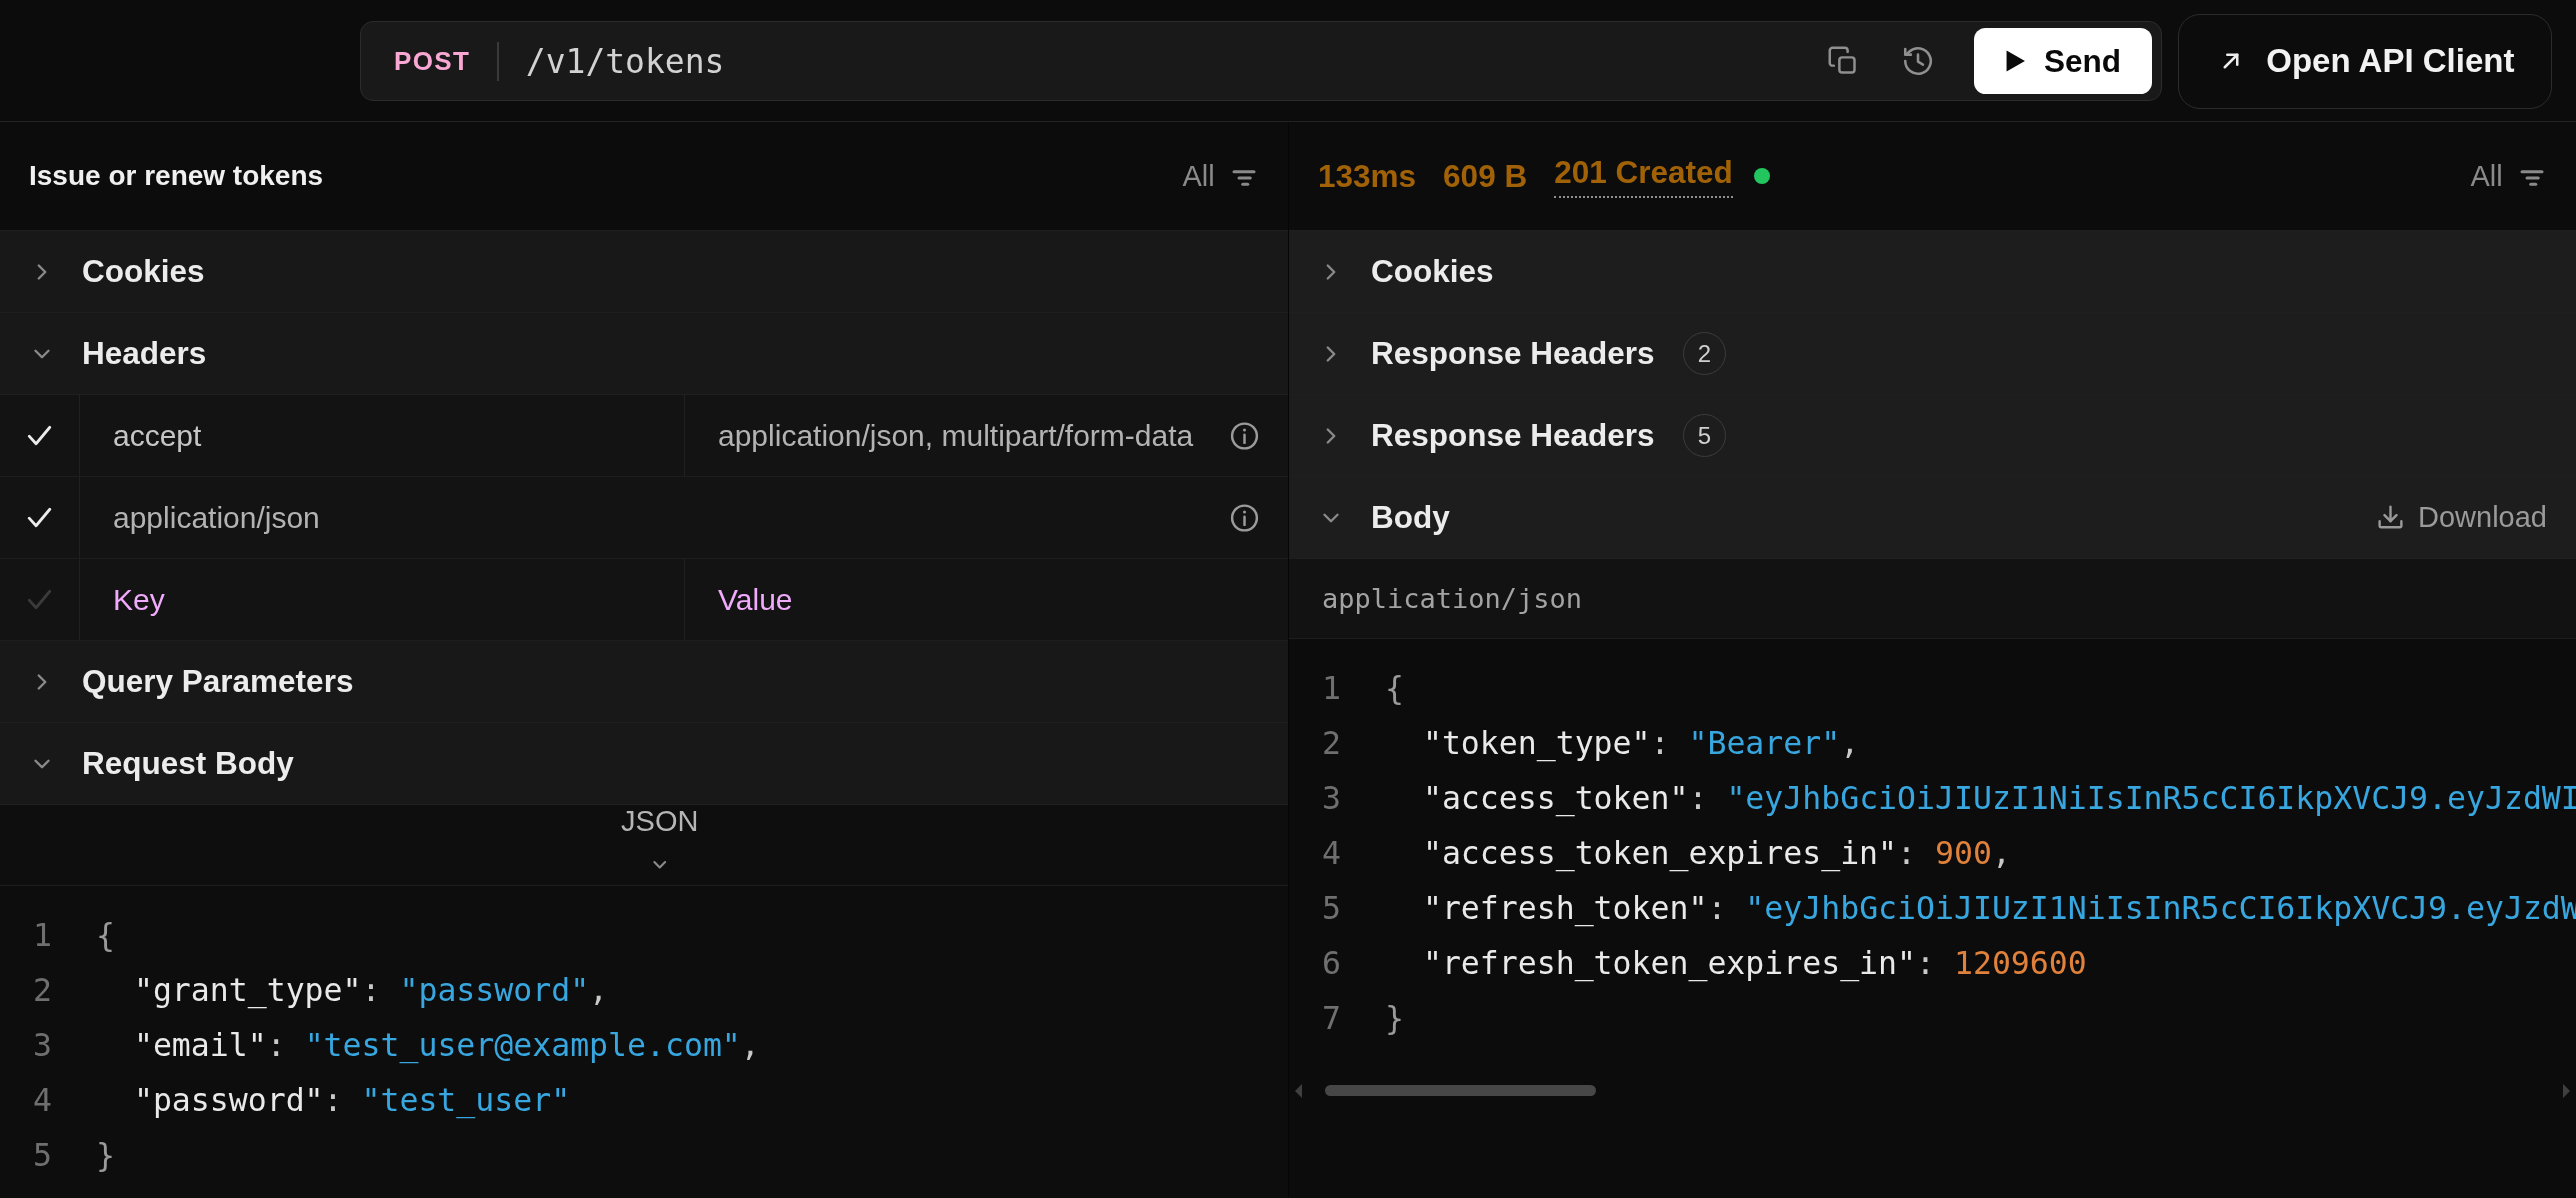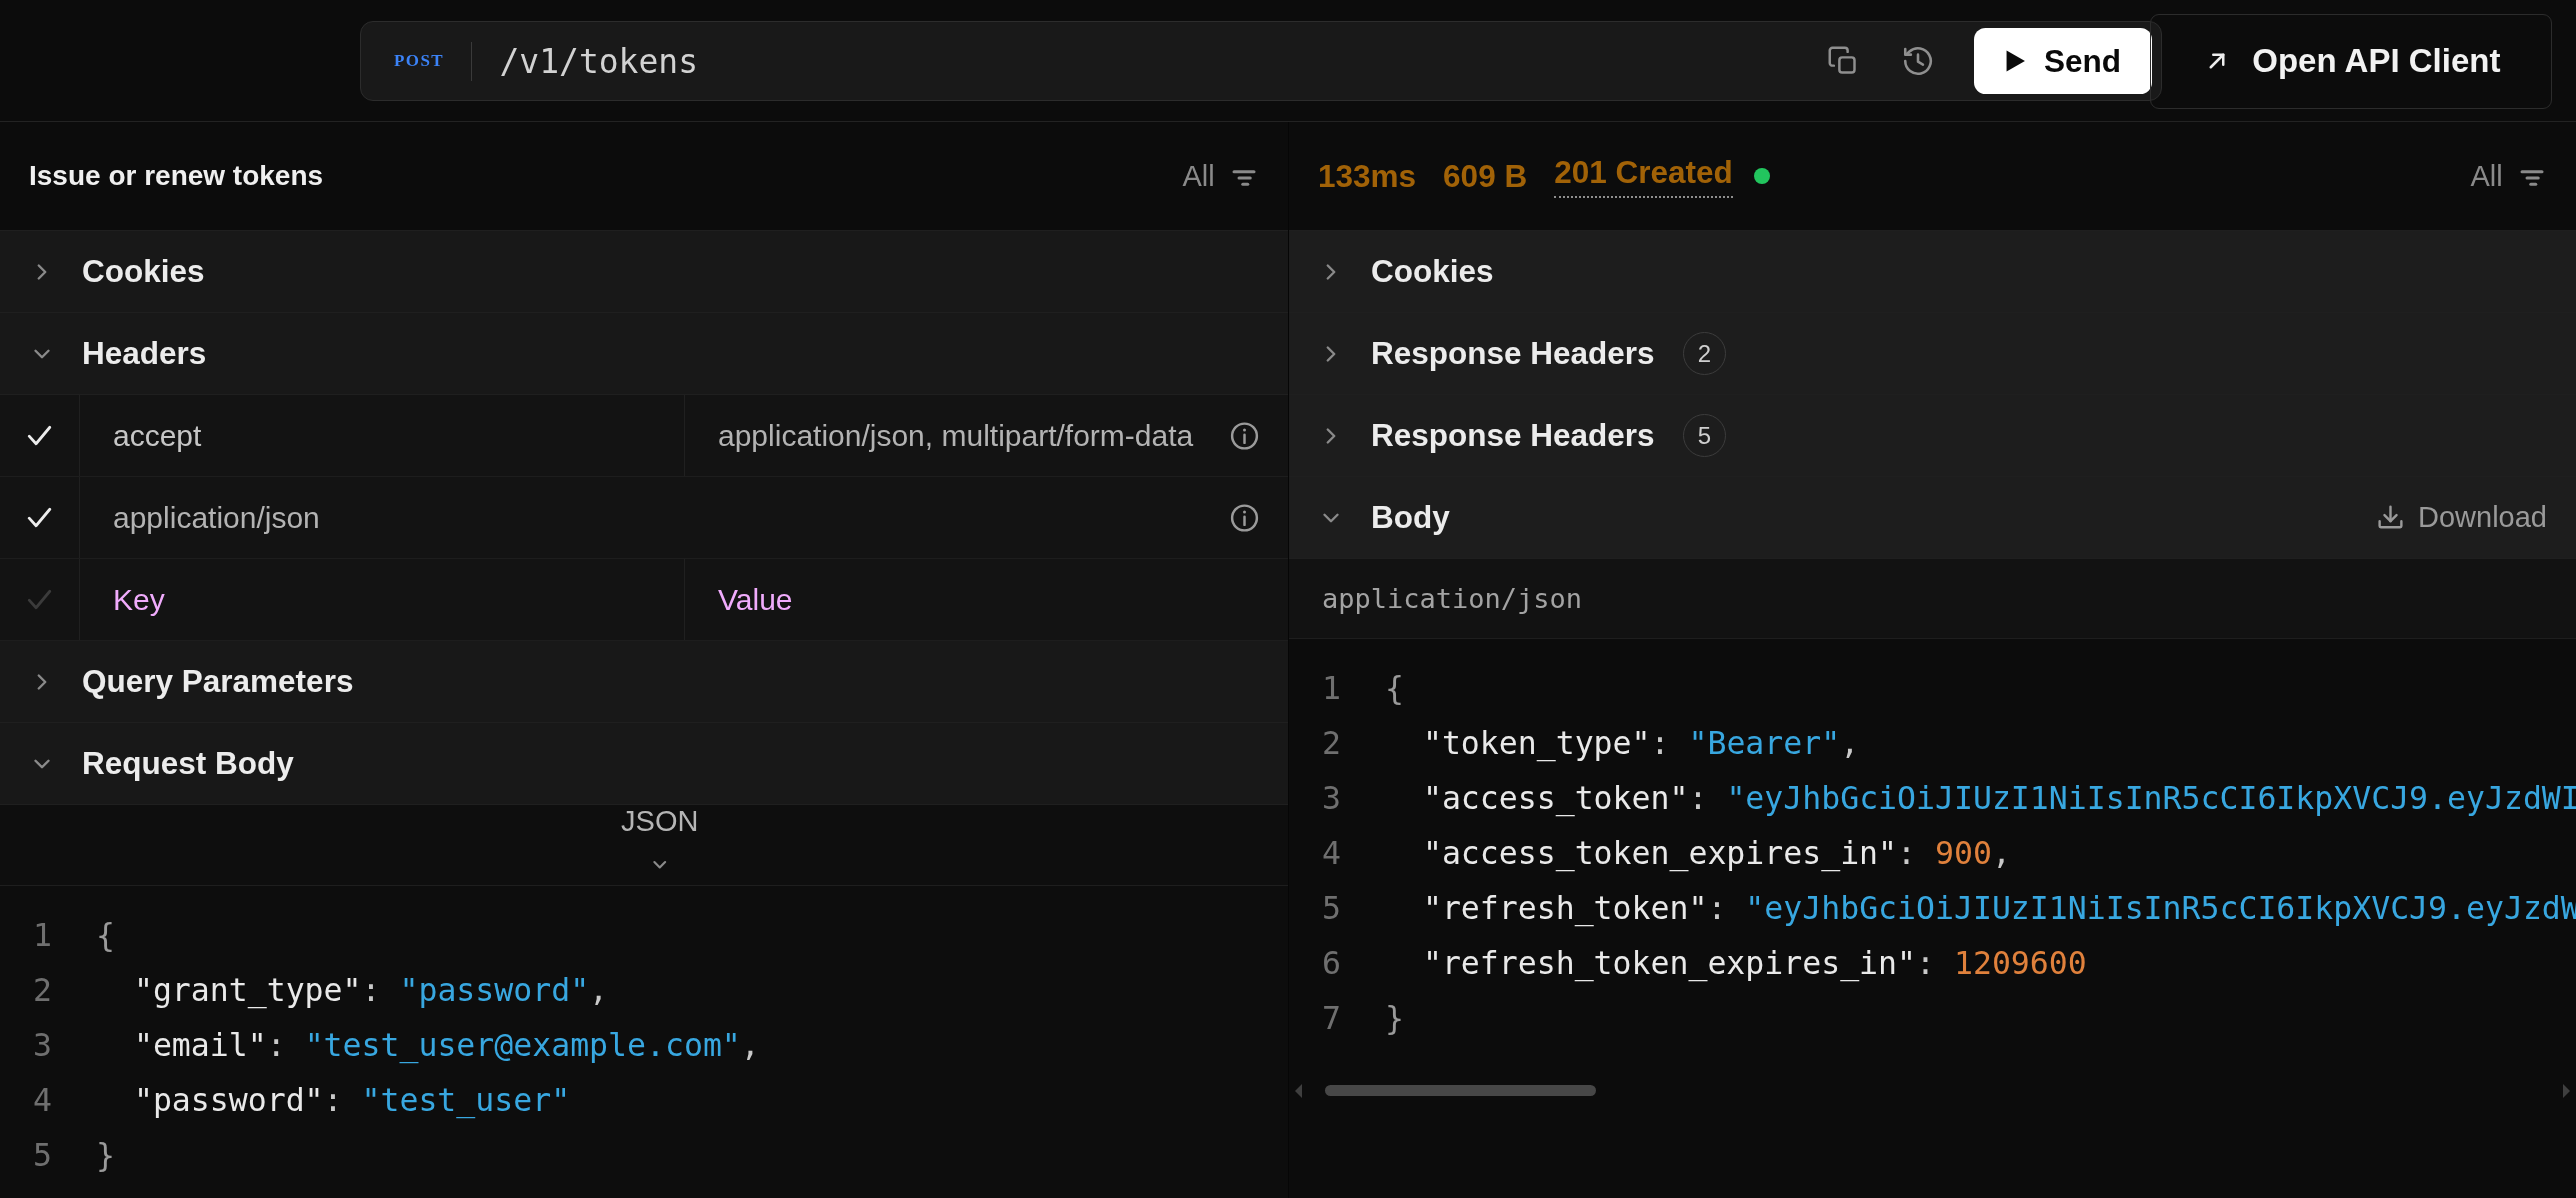--- a/index.html
+++ b/index.html
@@ -4,32 +4,32 @@
 <style>
   * { margin:0; padding:0; box-sizing:border-box; }
   html,body { width:2576px; height:1198px; background:#0c0c0c; overflow:hidden;
               font-family:"Liberation Sans", sans-serif; color:#e8e8e8; }
 
   
   .topbar { position:relative; height:122px; background:#0c0c0c; border-bottom:1.4px solid #232323; }
   .url-bar { position:absolute; left:360px; top:21px; width:1802px; height:80px;
              background:#191919; border:1.4px solid #2c2c2c; border-radius:13px;
              display:flex; align-items:center; }
-  .method { margin-left:33px; font-family:Liberation Serif, serif; font-weight:700;
-            font-size:17px; letter-spacing:1.4px; color:#3b82f6; }
+  .method { margin-left:33px; font-family:Liberation Sans, sans-serif; font-weight:700;
+            font-size:26px; letter-spacing:1.4px; color:#f9a8d4; }
   .url-divider { width:1.4px; height:39px; background:#3a3a3a; margin:0 27px; flex:none; }
   .url-text { font-family:"DejaVu Sans Mono", monospace; font-size:33px; color:#d2d2d2; }
   .url-actions { margin-left:auto; display:flex; align-items:center; gap:18px; padding-right:8.6px; }
   .icon-btn { width:56px; height:56px; display:flex; align-items:center; justify-content:center;
               border-radius:8.6px; cursor:pointer; }
   .send-btn { height:66px; padding:0 31.5px; margin-left:10px; background:#ffffff; border:none;
               border-radius:11.5px; display:flex; align-items:center; gap:17px;
               font-family:"Liberation Sans", sans-serif; font-size:31.5px; font-weight:700; color:#0a0a0a; cursor:pointer; }
-  .open-api { position:absolute; right:23.6px; top:13.6px; height:95px; padding:0 51px;
-              background:transparent; border:1.4px solid #2c2c2c; border-radius:9px;
+  .open-api { position:absolute; right:23.6px; top:13.6px; height:95px; padding:0 37px;
+              background:transparent; border:1.4px solid #2c2c2c; border-radius:22px;
               display:flex; align-items:center; gap:20px; color:#f2f2f2;
               font-family:"Liberation Sans", sans-serif; font-size:33px; font-weight:600; cursor:pointer; }
 
   
   .panels { display:flex; width:100%; height:1077px; }
   .panel { position:relative; height:100%; }
   .panel.left  { width:1289px; flex:none; border-right:1.4px solid #060606; }
   .panel.right { flex:1; min-width:0; }
 
   .panel-head { height:109px; border-bottom:1.4px solid #1f1f1f; display:flex; align-items:center;

